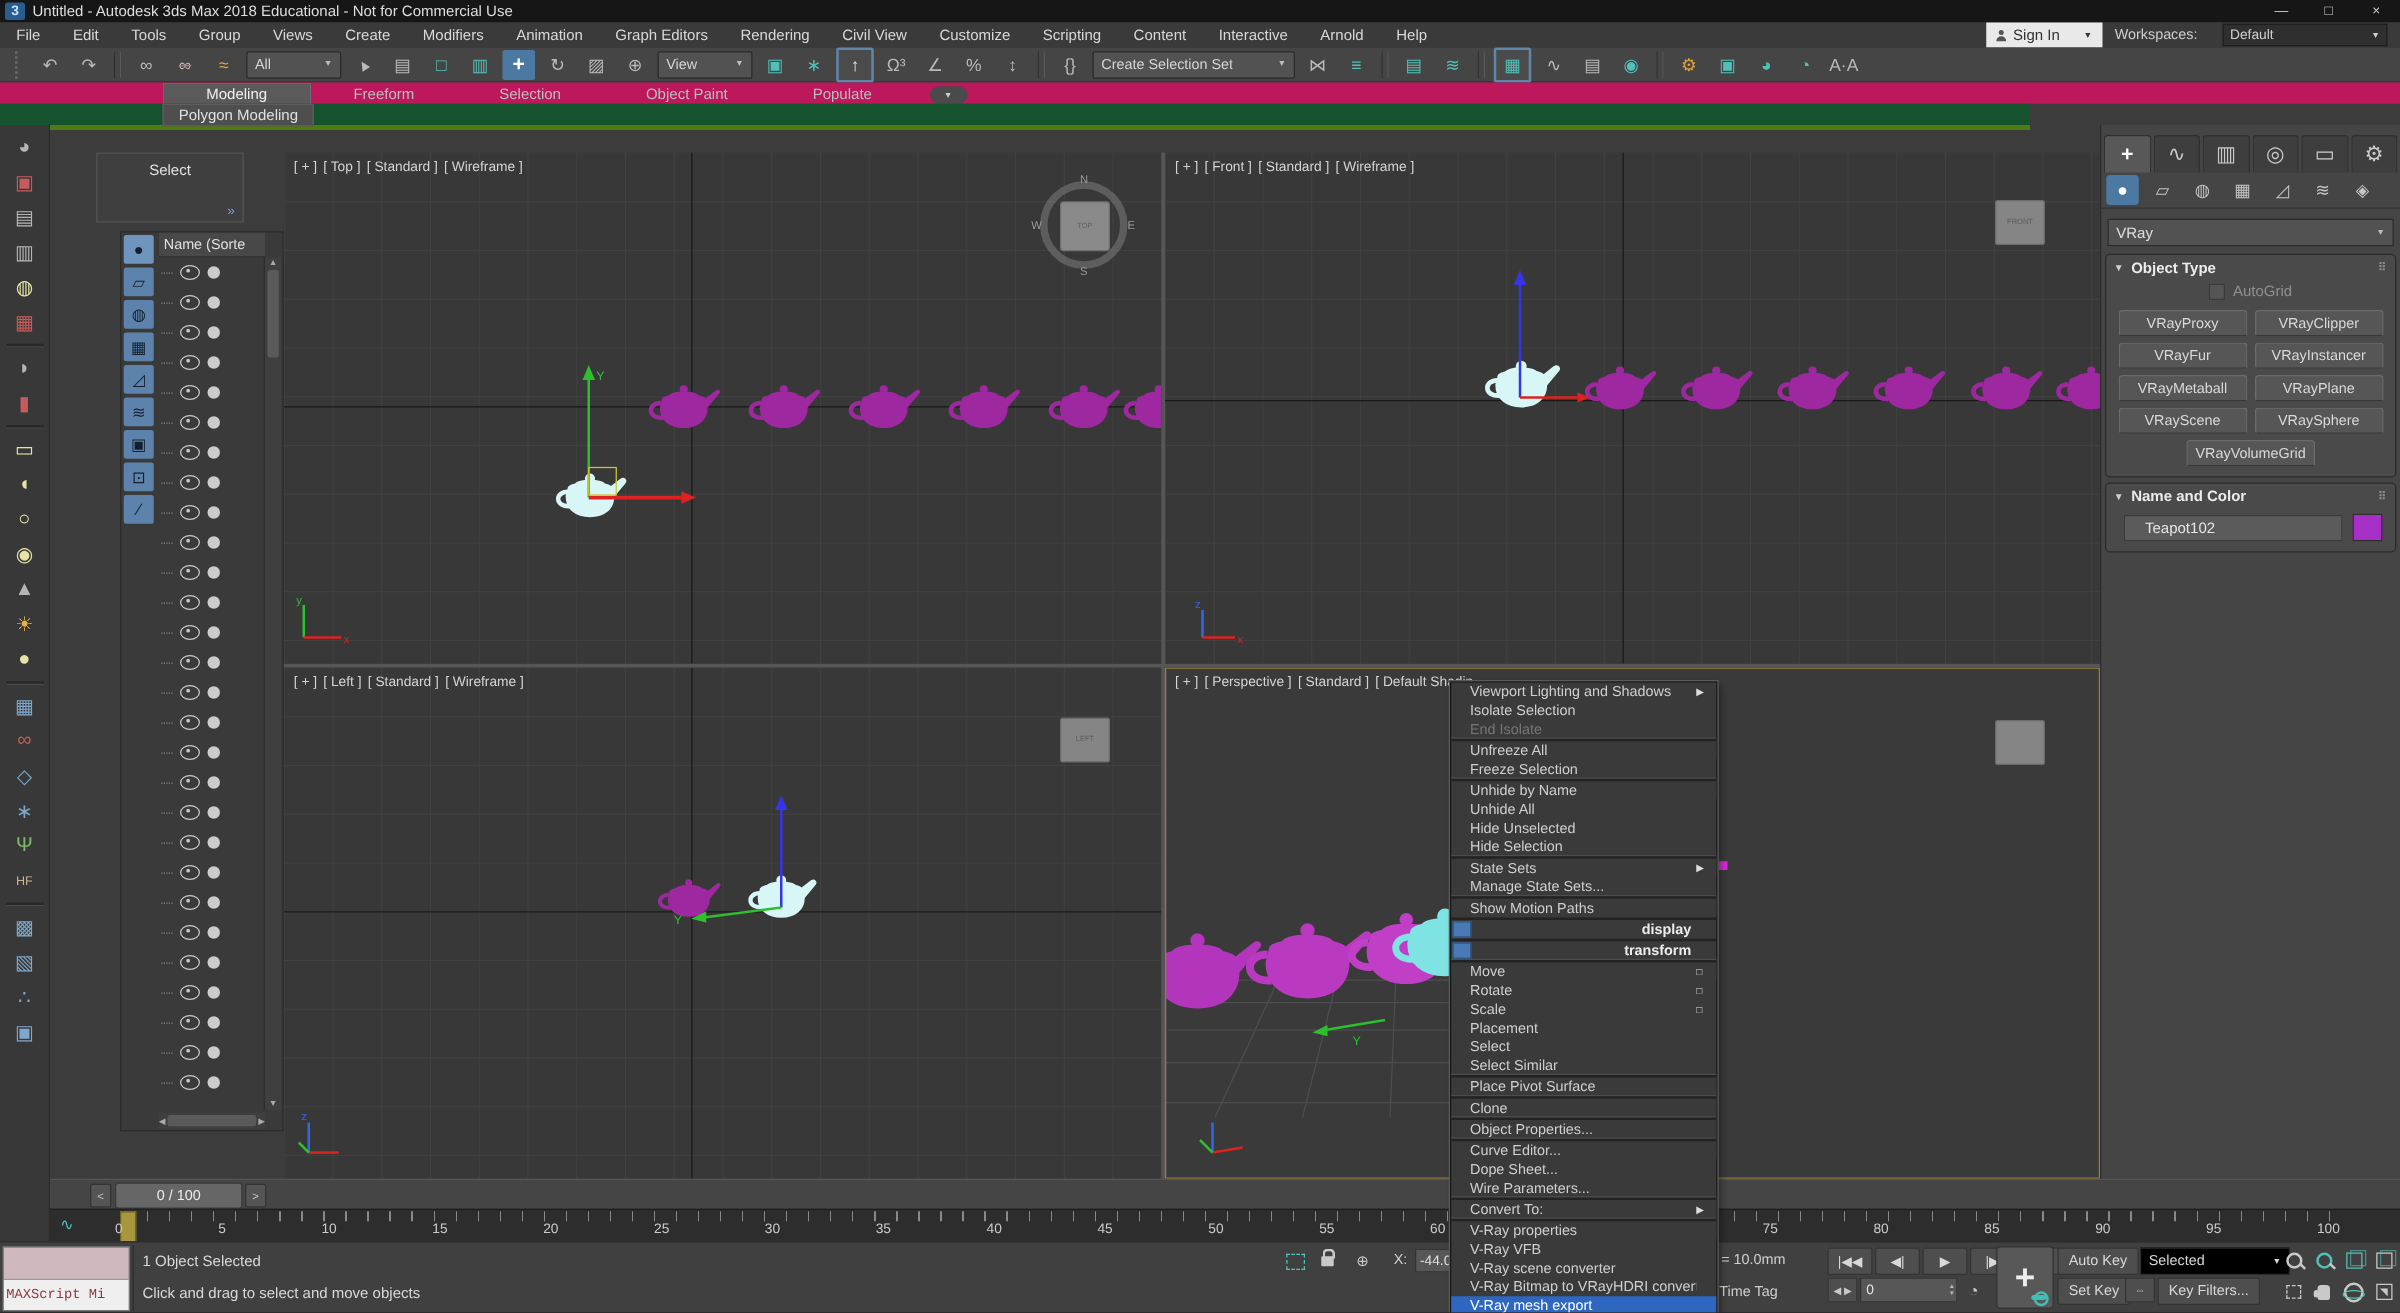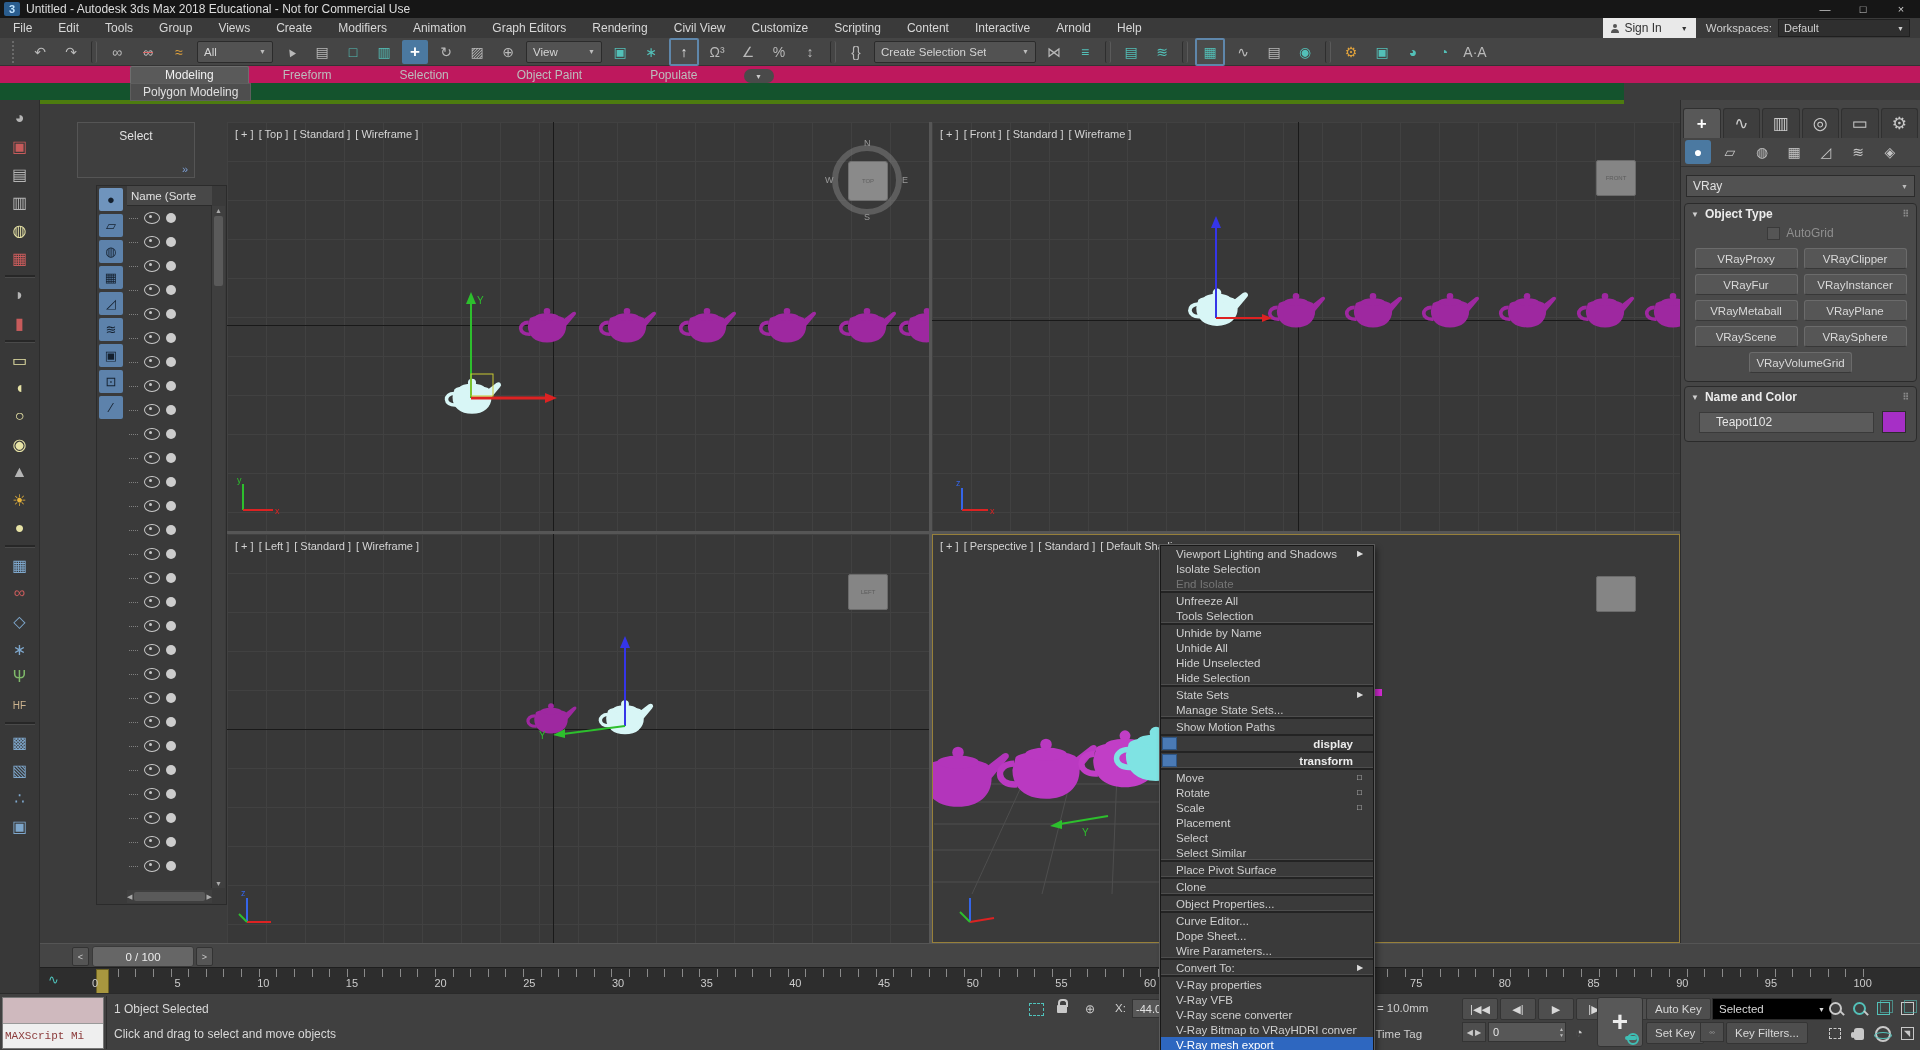--- a/index.html
+++ b/index.html
@@ -14,21 +14,21 @@
   #winbtns div{width:38px;height:18px;display:flex;align-items:center;justify-content:center;color:#cccccc;font-size:11px}
 
   
   #menubar{position:absolute;left:0;top:18px;width:1920px;height:20px;background:#3a3a3a;display:flex;align-items:center;border-bottom:1px solid #2c2c2c}
   .mb-item{padding:0 13px;height:20px;display:flex;align-items:center;color:#d8d8d8;font-size:12px}
   #mb-right{margin-left:auto;display:flex;align-items:center;height:20px}
   #signin{background:#e9e9e9;color:#333;height:20px;display:flex;align-items:center;padding:0 8px;gap:5px}
   #signin .person{width:8px;height:4px;border-radius:4px 4px 0 0;background:#555;position:relative;margin-top:6px}
   #signin .person::before{content:'';position:absolute;left:2px;top:-5px;width:4px;height:4px;border-radius:50%;background:#555}
   #signin .car{font-size:7px;color:#333;padding-left:14px}
-  #workspaces{display:flex;align-items:center;gap:6px;padding:0 10px;color:#cfcfcf;font-size:11.5px}
+  #workspaces{display:flex;align-items:center;gap:20px;padding:0 10px;color:#cfcfcf;font-size:11.5px}
   #workspace-dd{width:120px;height:16px;background:#2f2f2f;border:1px solid #1f1f1f;display:flex;align-items:center;justify-content:space-between;padding:0 5px;font-size:11px}
   #workspace-dd .car{font-size:7px}
 
   
   #toolbar{position:absolute;left:0;top:38px;width:1920px;height:28px;background:#454545;border-bottom:1px solid #333;display:flex;align-items:center;gap:5px;padding-left:12px;box-sizing:border-box}
   #toolbar .grip{width:4px;height:22px;border-left:2px dotted #6a6a6a;margin-right:4px}
   .ti{min-width:26px;height:24px;display:flex;align-items:center;justify-content:center;color:#b9b9b9;font-size:14px;border-radius:2px;position:relative}
   .ti .lbl{display:none}
   .ti .caret{display:none;font-size:7px;color:#bdbdbd;margin-left:4px}
   .ti.dd{background:#525252;border:1px solid #2b2b2b;min-width:62px;justify-content:space-between;padding:0 6px;font-size:11.5px;height:20px;color:#d5d5d5}
@@ -1302,21 +1302,21 @@
         <span class="qlbl">End Isolate</span>
         <span class="qright"></span>
       </div>
 
       <div class="qmi sep">
         <span class="qlbl">Unfreeze All</span>
         <span class="qright"></span>
       </div>
 
       <div class="qmi">
-        <span class="qlbl">Tools Selection</span>
+        <span class="qlbl">Freeze Selection</span>
         <span class="qright"></span>
       </div>
 
       <div class="qmi sep">
         <span class="qlbl">Unhide by Name</span>
         <span class="qright"></span>
       </div>
 
       <div class="qmi">
         <span class="qlbl">Unhide All</span>

